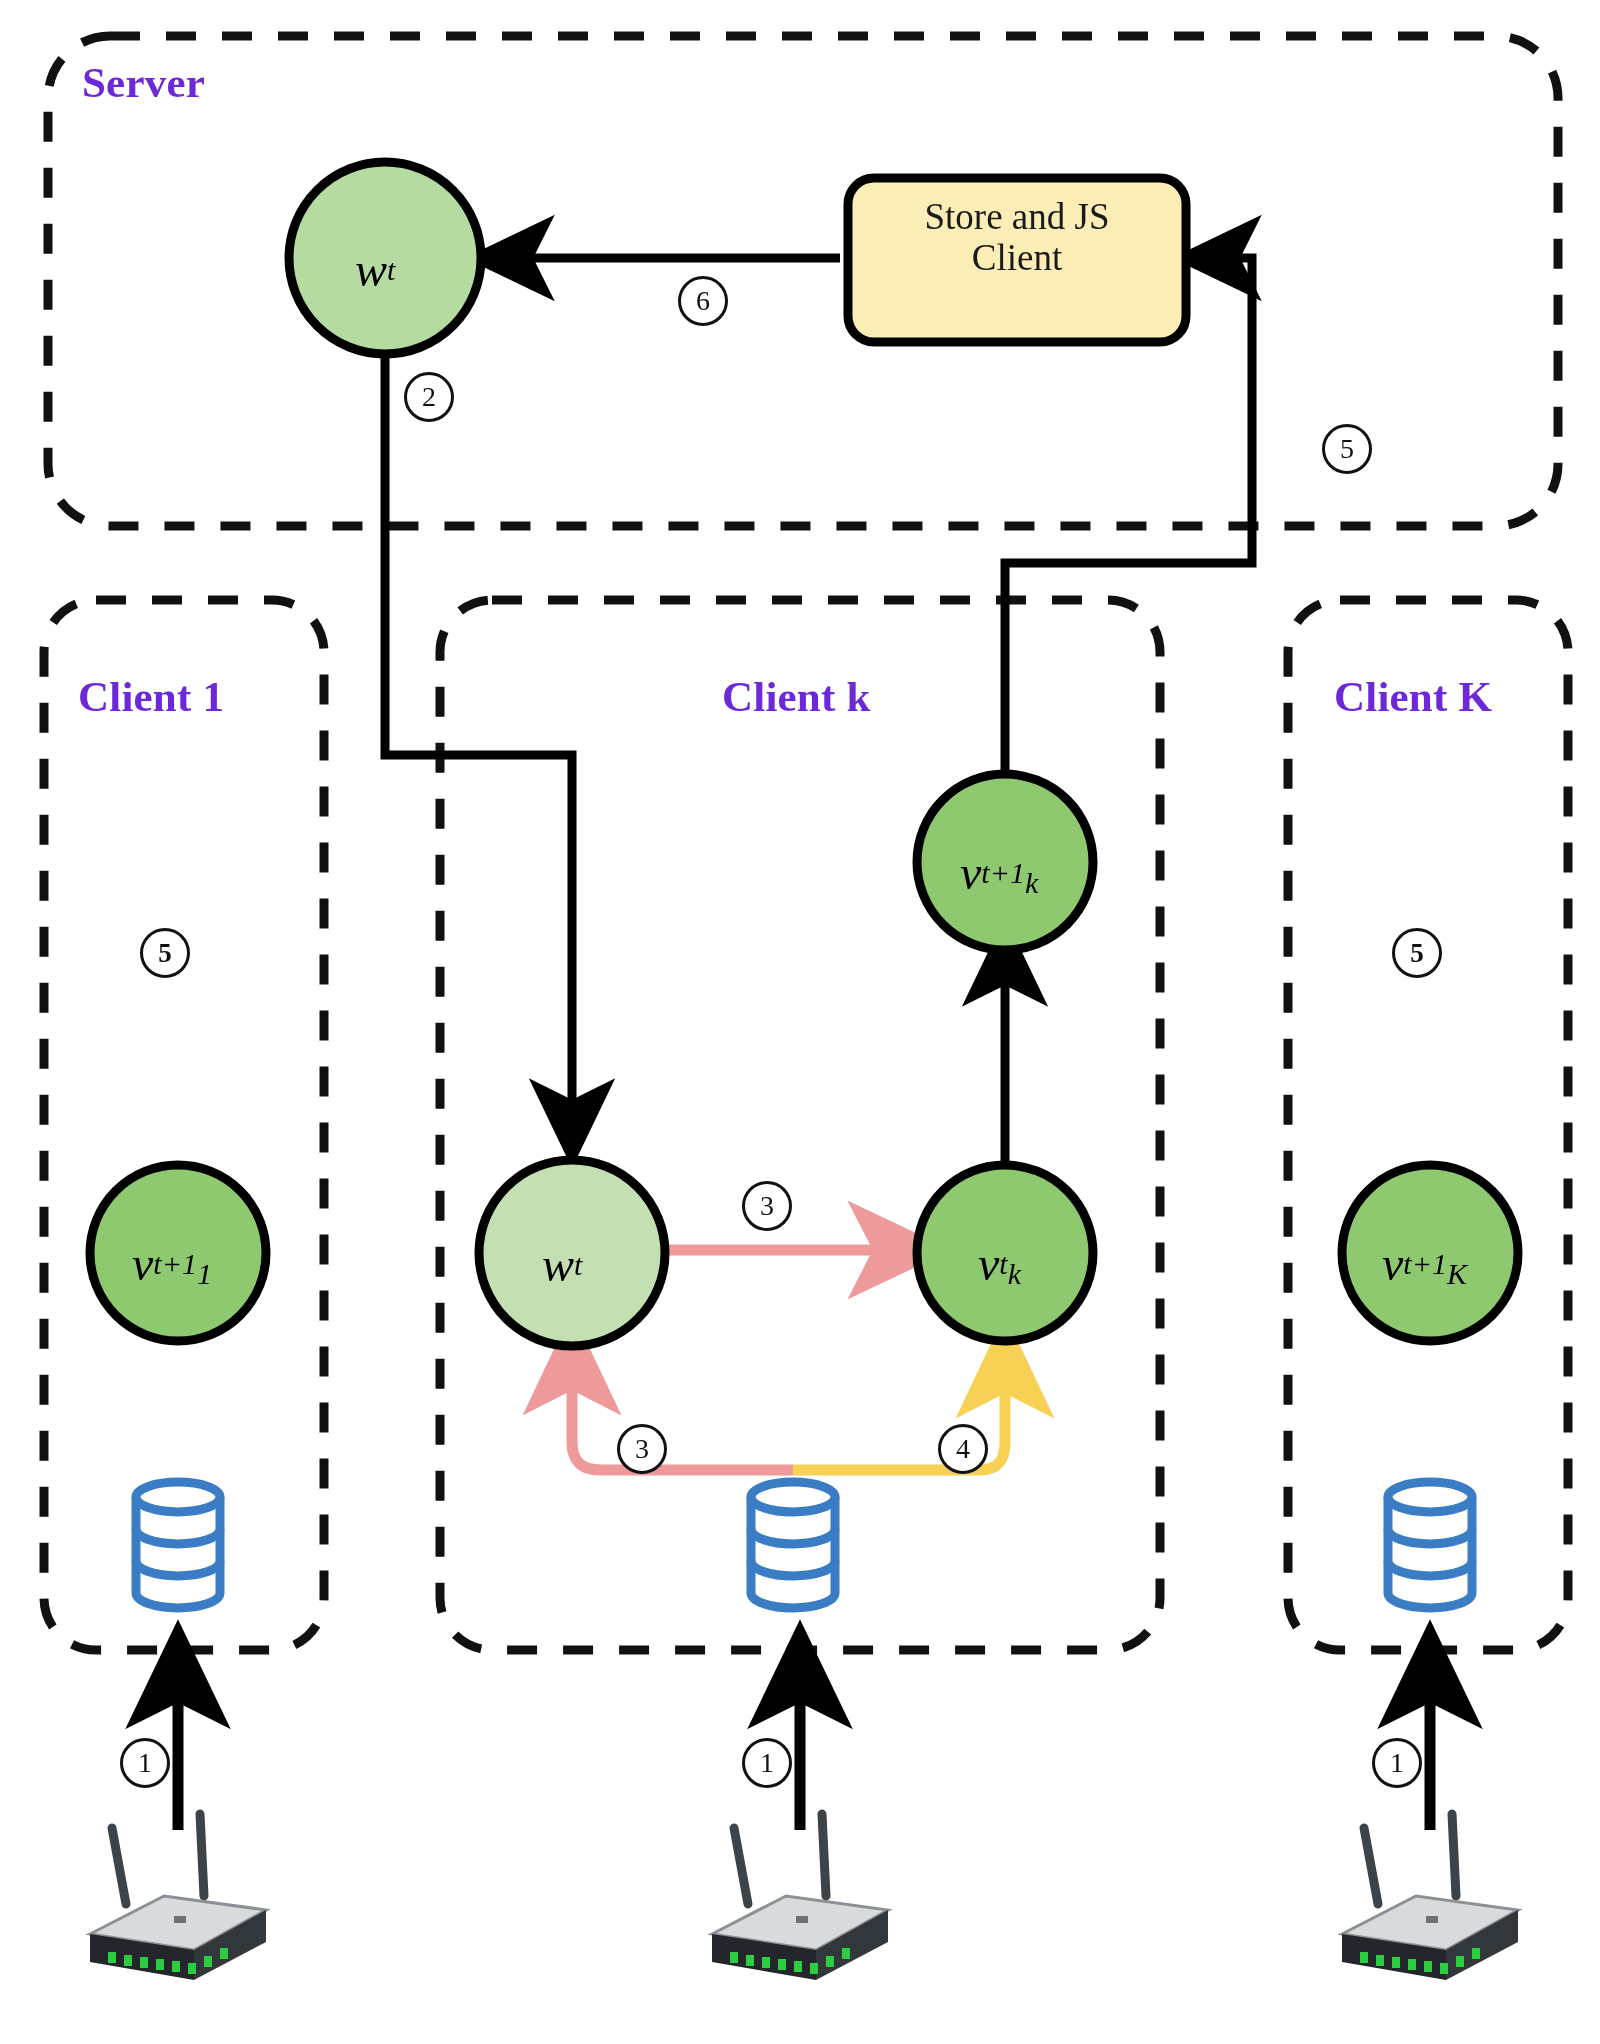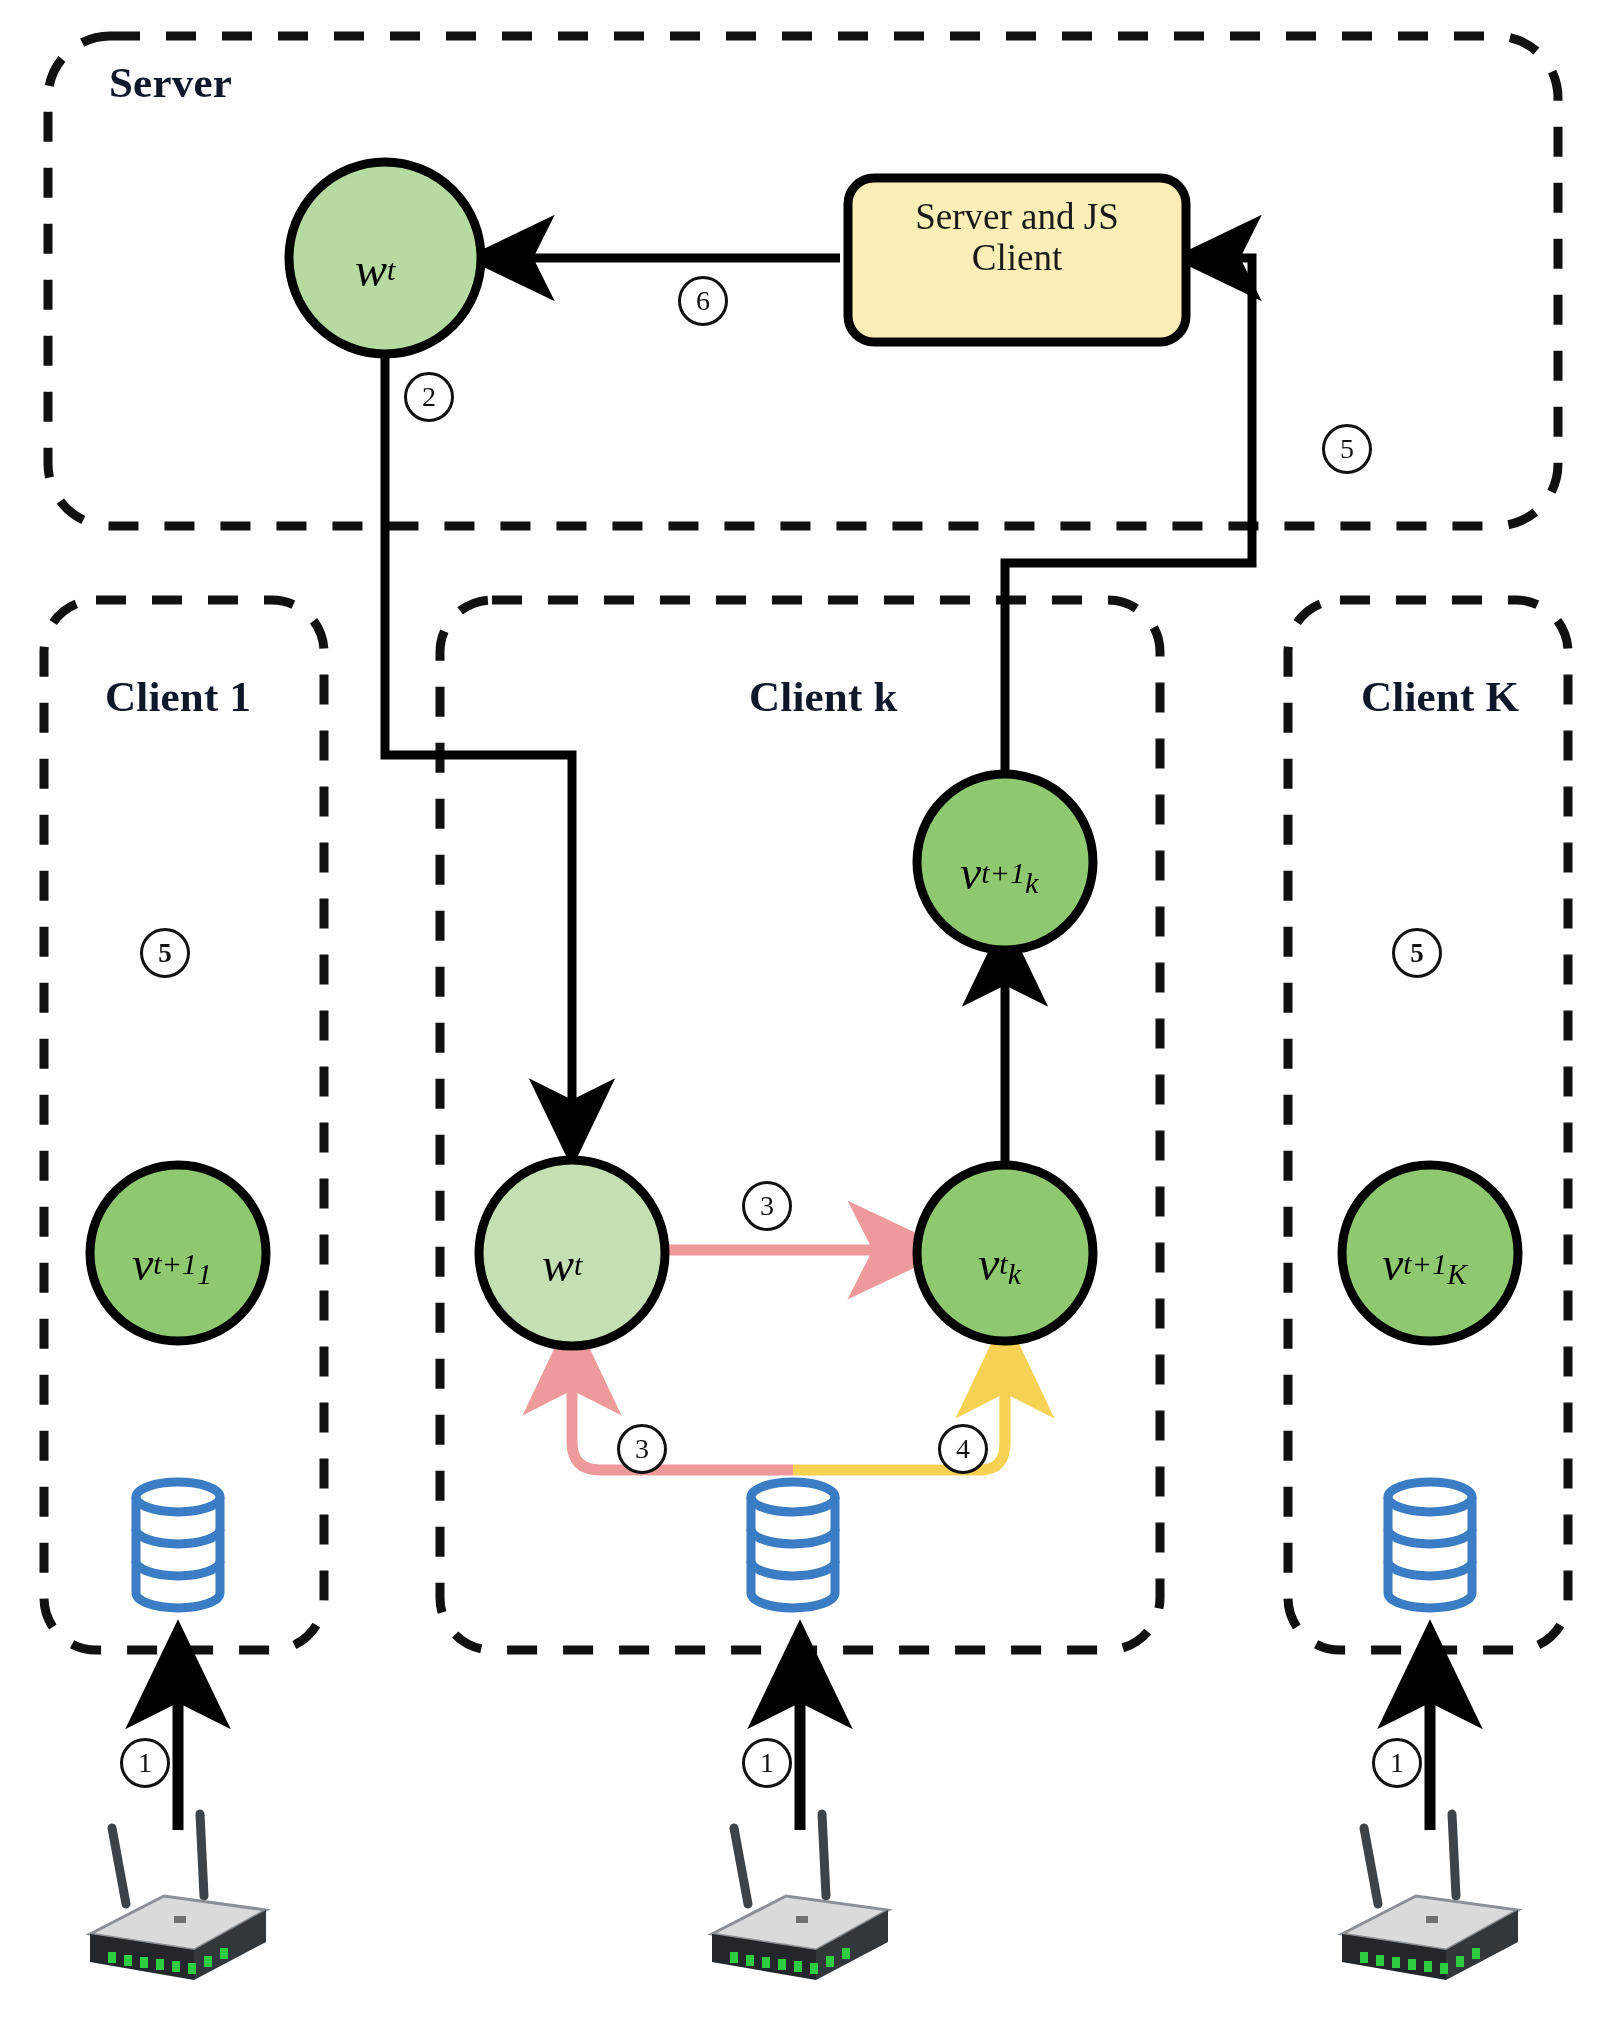--- a/index.html
+++ b/index.html
@@ -1,21 +1,21 @@
 <!DOCTYPE html>
 <html><head>
 <meta charset="utf-8">
 <style>
   html,body{margin:0;padding:0;background:#ffffff;}
   body{width:1600px;height:2044px;position:relative;overflow:hidden;
        font-family:"Liberation Serif","DejaVu Serif",serif;}
   #stage{position:absolute;left:0;top:0;width:1600px;height:2044px;}
   #svg{position:absolute;left:0;top:0;width:1600px;height:2044px;}
   .lbl{position:absolute;white-space:nowrap;}
-  .group-title{font-weight:bold;font-size:43px;color:#0f172a;letter-spacing:.2px;margin-left:27px;}
+  .group-title{font-weight:bold;font-size:43px;color:#6d28d9;letter-spacing:.2px;}
   .node-lbl{font-style:italic;font-family:"Liberation Serif","DejaVu Serif",serif;
             color:#000;line-height:1;margin-top:18px;}
   .node-lbl .base{font-size:48px;font-style:italic;}
   .node-lbl sup{font-size:30px;font-style:italic;vertical-align:super;line-height:0;}
   .node-lbl sub{font-size:30px;font-style:italic;vertical-align:sub;line-height:0;}
   .store-text{font-size:37px;color:#1a1a1a;text-align:center;line-height:1.12;
               font-family:"Liberation Serif","DejaVu Serif",serif;}
   .circnum{position:absolute;width:44px;height:44px;border-radius:50%;
            border:3px solid #111;color:#111;font-size:28px;
            display:flex;align-items:center;justify-content:center;
@@ -155,21 +155,21 @@
       <rect x="-4" y="-24" width="12" height="7" fill="#555" opacity=".8"></rect>
     </g>
   </svg>
 
   <div class="lbl group-title" style="left:82px;top:58px;">Server</div>
   <div class="lbl group-title" style="left:78px;top:672px;">Client 1</div>
   <div class="lbl group-title" style="left:722px;top:672px;">Client k</div>
   <div class="lbl group-title" style="left:1334px;top:672px;">Client K</div>
 
   <div class="lbl store-text" style="left:848px;top:196px;width:338px;">
-    <div>Server and JS</div>
+    <div>Store and JS</div>
     <div>Client</div>
   </div>
 
   <div class="lbl node-lbl" style="left:355px;top:228px;">
     <span class="base">w</span><sup>t</sup>
   </div>
 
   <div class="lbl node-lbl" style="left:132px;top:1222px;">
     <span class="base">v</span><sup>t+1</sup><sub>1</sub>
   </div>

